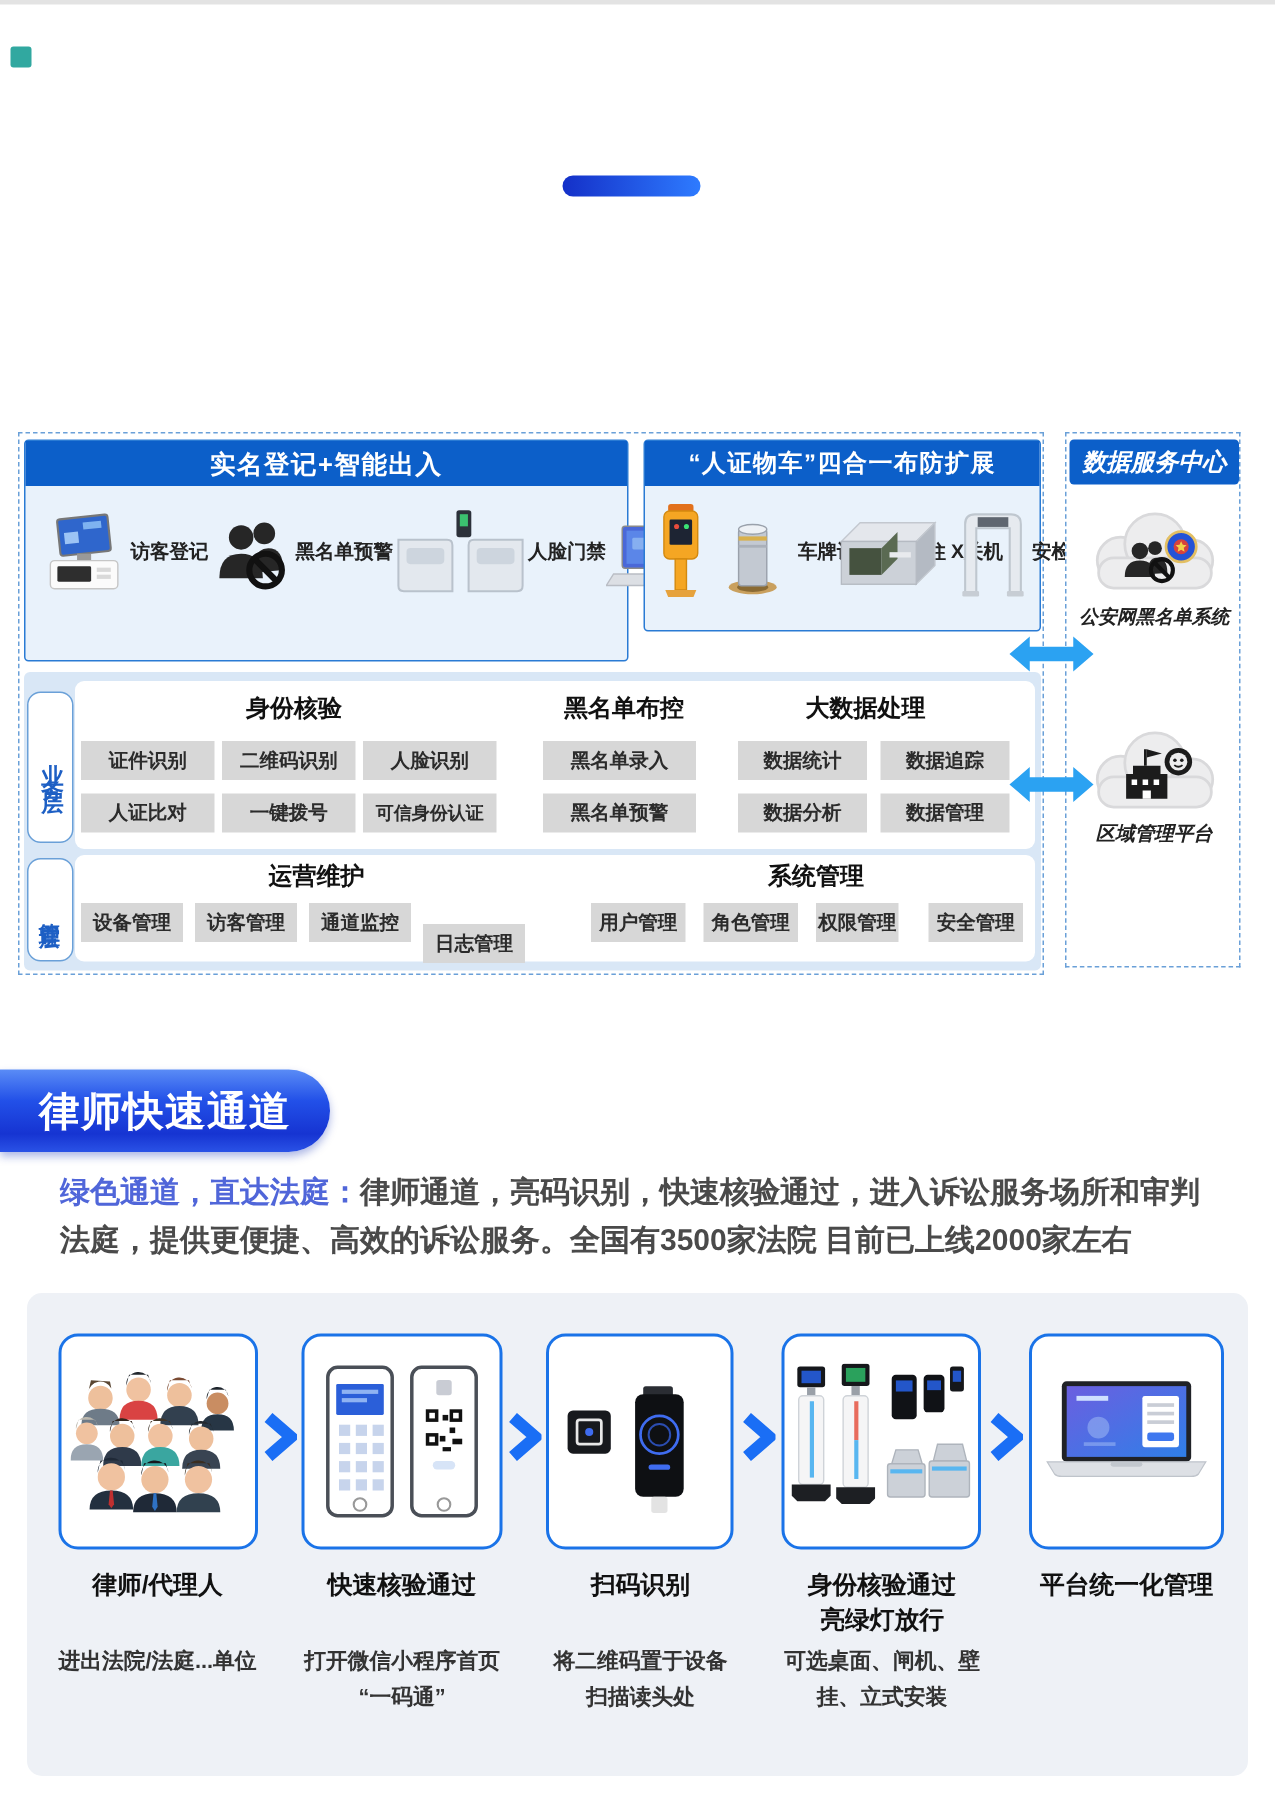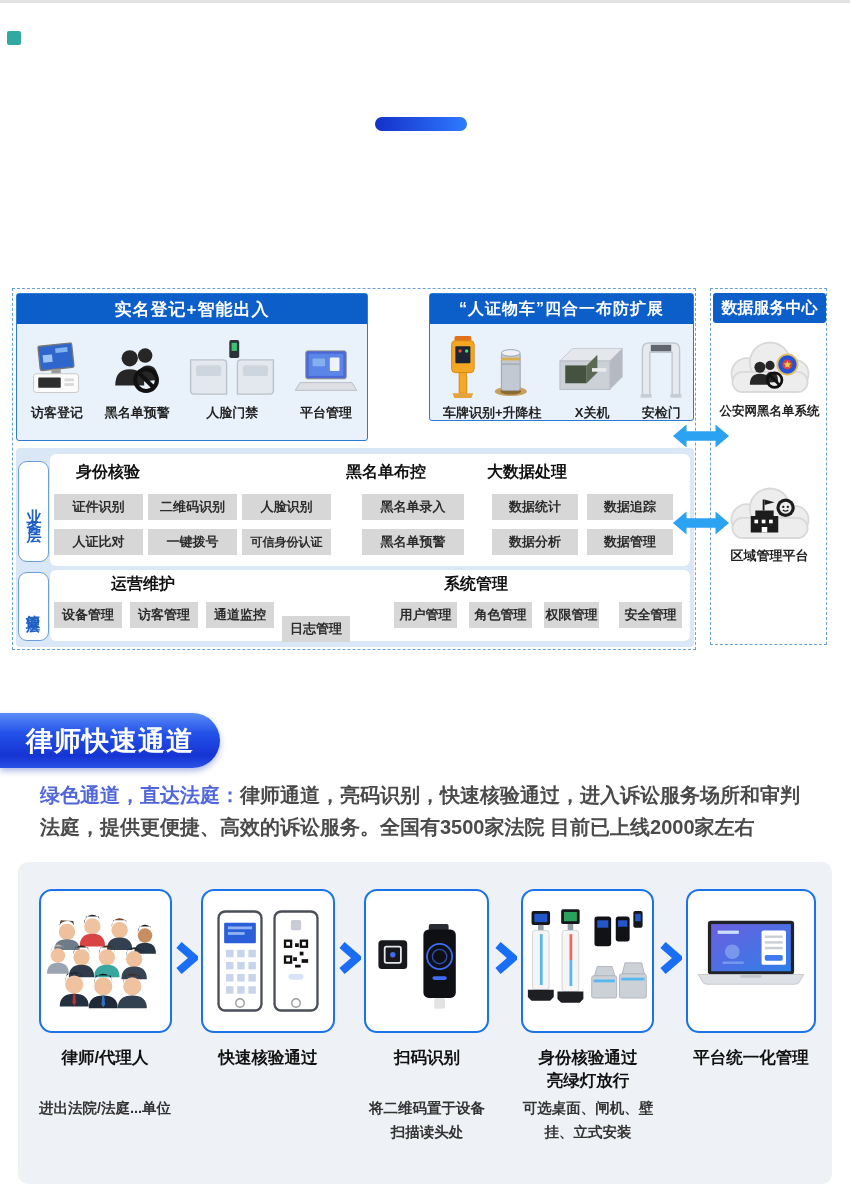--- a/index.html
+++ b/index.html
@@ -12,40 +12,40 @@
 
   .page-title{left:0;top:44px;width:850px;text-align:center;font-size:47px;font-weight:900;
               color:#4a4a4a;letter-spacing:2px;}
   .title-underline{left:375px;top:117px;width:92px;height:14px;border-radius:7px;
               background:linear-gradient(90deg,#1430c8,#2e7bff);}
   .intro{left:38px;top:164px;width:776px;font-size:19px;font-weight:700;color:#484848;
          line-height:1.8;text-align:justify;margin:0;}
 
   
   .arch{left:12px;top:288px;width:684px;height:362px;border:1px dashed #6aa0d8;box-sizing:border-box;background:#fff;}
-  .rightcol{left:710px;top:288px;width:117px;height:357px;border:1px dashed #6aa0d8;box-sizing:border-box;background:#fff;}
+  .rightcol{left:710px;top:288px;width:117px;height:357px;border:1px dashed #6aa0d8;box-sizing:border-box;background:#fff;font-style:italic;}
 
   .topbox{position:absolute;background:#e9f2fb;border:1px solid #2a7bd4;box-sizing:border-box;border-radius:3px;}
   .topbox-header{height:30px;background:#0c5fc9;color:#fff;font-size:17px;font-weight:800;
                  display:flex;align-items:center;justify-content:center;letter-spacing:1px;}
   .topbox-body{display:flex;justify-content:space-between;align-items:flex-start;padding:8px 10px 0 10px;}
-  .dev-item{display:flex;flex-direction:column;align-items:center;}
+  .dev-item{display:flex;align-items:center;}
   .dev-icon{height:66px;display:flex;align-items:flex-end;justify-content:center;}
   .dev-label{margin-top:6px;font-size:13px;font-weight:700;color:#222;white-space:nowrap;}
 
   .band{position:absolute;left:3px;top:159px;width:678px;height:199px;background:#d9e7f6;border-radius:4px;}
   .layer-pill{position:absolute;left:2px;width:31px;background:#fff;border:1.5px solid #6aa0d8;border-radius:9px;
               display:flex;align-items:center;justify-content:center;color:#1d5fc4;font-weight:800;
               writing-mode:vertical-rl;text-orientation:upright;box-sizing:border-box;}
   .pill-biz{top:13px;height:101px;font-size:15px;letter-spacing:10px;}
   .pill-mgmt{top:124px;height:69px;font-size:14px;letter-spacing:2px;}
   .white-band{position:absolute;left:34px;width:640px;background:#fff;border-radius:6px;}
   .wb1{top:6px;height:112px;}
   .wb2{top:122px;height:71px;}
-  .grp-title{position:absolute;text-align:left;font-size:16px;font-weight:800;color:#111;}
+  .grp-title{position:absolute;text-align:center;font-size:16px;font-weight:800;color:#111;}
   .chip{position:absolute;height:26px;background:#d7d7d7;display:flex;align-items:center;justify-content:center;
         font-size:13px;font-weight:700;color:#2b2b2b;white-space:nowrap;}
 
   .rc-header{position:absolute;left:2px;top:4px;width:113px;height:30px;background:#0c5fc9;border-radius:3px;
              color:#fff;font-size:16px;font-weight:800;display:flex;align-items:center;justify-content:center;}
   .rc-cloud{position:absolute;left:7px;width:104px;display:flex;justify-content:center;}
   .rc-label{position:absolute;left:0;width:117px;text-align:center;font-size:12.5px;font-weight:700;color:#222;white-space:nowrap;}
 
   .link-arrow{position:absolute;width:58px;height:26px;}
 
@@ -73,21 +73,21 @@
 
 <div class="stage">
 
   <div class="abs top-border"></div>
   <div class="abs corner-mark"></div>
 
   <div class="abs title-underline"></div>
 
   <div class="abs arch">
 
-    <div class="topbox" style="left:3px;top:4px;width:352px;height:148px;">
+    <div class="topbox" style="left:3px;top:4px;width:403px;height:148px;">
       <div class="topbox-header">实名登记+智能出入</div>
       <div class="topbox-body">
         <div class="dev-item">
           <div class="dev-icon">
             <svg viewBox="0 0 64 58" width="60" height="56">
               <g transform="rotate(-6 30 16)">
                 <rect x="13" y="2" width="36" height="26" rx="2" fill="#2f66cc" stroke="#777" stroke-width="1.5"></rect>
                 <rect x="31" y="6" width="13" height="5" fill="#7fb3f0"></rect>
                 <rect x="17" y="12" width="10" height="8" fill="#9cc4f5"></rect>
               </g>
@@ -479,17 +479,18 @@
         <path d="M3 3 L18 16 L3 29" fill="none" stroke="#1a6ef5" stroke-width="8"></path>
       </svg>
 
     <div class="step-title" style="left:2px;"><span>律师/代理人</span></div>
     <div class="step-title" style="left:165px;"><span>快速核验通过</span></div>
     <div class="step-title" style="left:324px;"><span>扫码识别</span></div>
     <div class="step-title" style="left:485px;"><span>身份核验通过</span><br><span>亮绿灯放行</span></div>
     <div class="step-title" style="left:648px;"><span>平台统一化管理</span></div>
 
     <div class="step-sub" style="left:-2px;"><span>进出法院/法庭...单位</span></div>
+    <div class="step-sub" style="left:161px;"><span>打开微信小程序首页</span><br><span>“一码通”</span></div>
     <div class="step-sub" style="left:320px;"><span>将二维码置于设备</span><br><span>扫描读头处</span></div>
     <div class="step-sub" style="left:481px;"><span>可选桌面、闸机、壁</span><br><span>挂、立式安装</span></div>
   </div>
 
 </div>
 
 </body></html>

